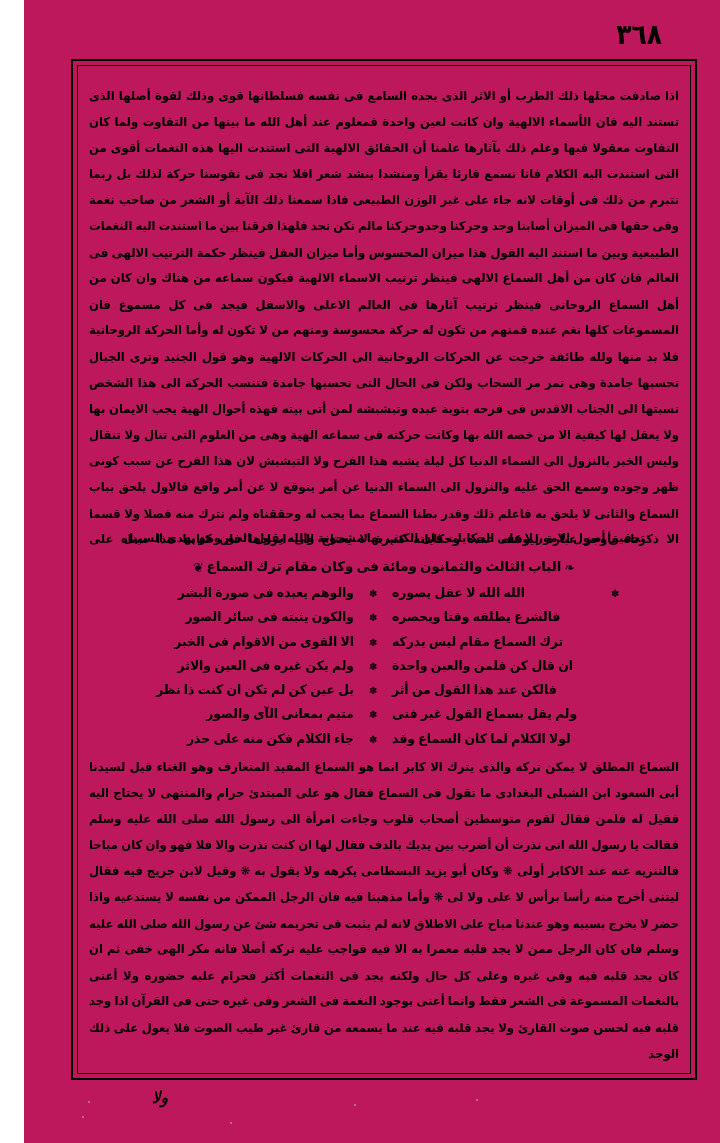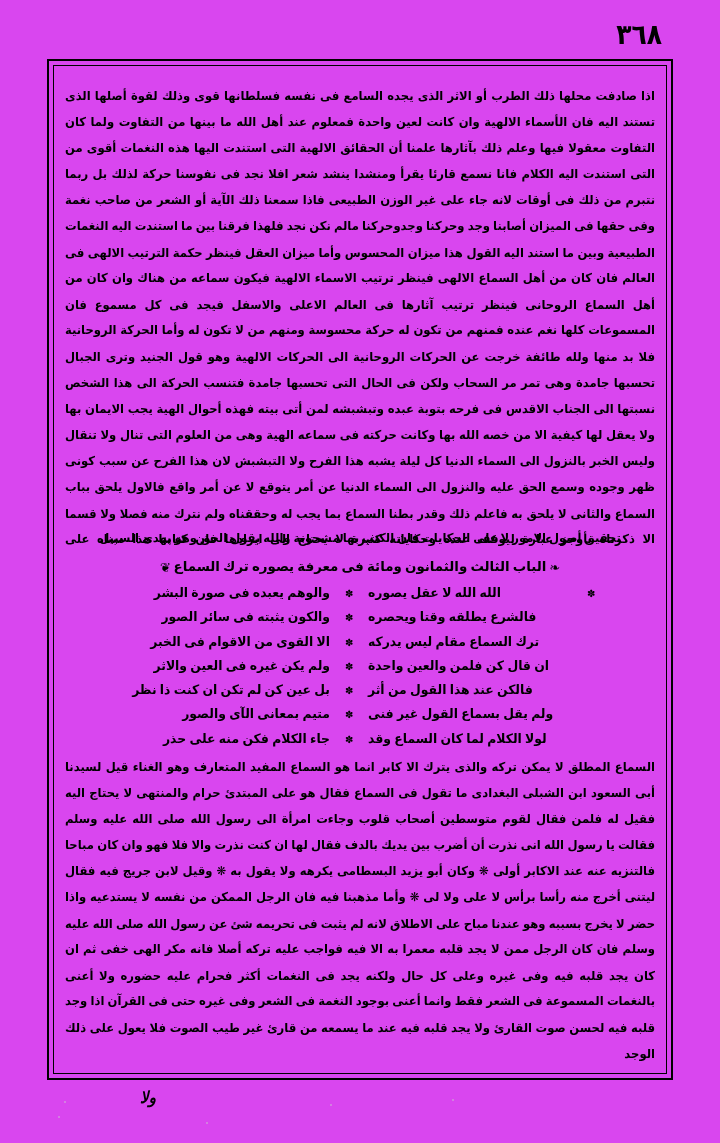--- a/index.html
+++ b/index.html
@@ -12,21 +12,22 @@
     height: 1143px;
     font-family: "DejaVu Sans", sans-serif;
     color: #000000;
     position: relative;
     overflow: hidden;
   }
 
   .page {
     position: absolute;
     inset: 0;
-    background: #d946ef;
+    background: #be185d;
+    margin-left: 24px;
   }
 
   
   .folio-row {
     position: absolute;
     top: 22px;
     left: 0;
     right: 58px;
     text-align: right;
     height: 34px;
@@ -219,21 +220,21 @@
       <span>السحاب ولكن فى الحال التى تحسبها جامدة فتنسب الحركة الى هذا الشخص نسبتها الى الجناب الاقدس فى فرحه</span>
       <span>بتوبة عبده وتبشبشه لمن أتى بيته فهذه أحوال الهية يجب الايمان بها ولا يعقل لها كيفية الا من خصه الله بها وكانت</span>
       <span>حركته فى سماعه الهية وهى من العلوم التى تنال ولا تنقال وليس الخبر بالنزول الى السماء الدنيا كل ليلة يشبه هذا الفرح</span>
       <span>ولا التبشبش لان هذا الفرح عن سبب كونى ظهر وجوده وسمع الحق عليه والنزول الى السماء الدنيا عن أمر يتوقع</span>
       <span>لا عن أمر واقع فالاول يلحق بباب السماع والثانى لا يلحق به فاعلم ذلك وقدر بطنا السماع بما يجب له وحققناه ولم نترك</span>
       <span>منه فصلا ولا قسما الا ذكرناه بأوجز عبارة ليوقف عنده وحكاياته كثيرة لا يحتاج الى ايرادها فان كتابنا هذا مبناه على</span>
     </div>
     <div class="ar prose-last">تحقيق أصول الامور لا على الحكايات فان الكتب بها مشحونة والله يقول الحق وهو يهدى السبيل</div>
 
     <div class="ar chapter-heading">
-      <span class="heading-orn">❧</span><span>الباب الثالث والثمانون ومائة فى معرفة يصوره ترك السماع</span><span class="heading-orn">❦</span>
+      <span class="heading-orn">❧</span><span>الباب الثالث والثمانون ومائة فى وكان مقام ترك السماع</span><span class="heading-orn">❦</span>
     </div>
 
     <div class="poem ar">
 
       <div class="verse">
         <span class="outer-orn">✽</span>
         <span class="hemistich right">الله الله لا عقل يصوره</span>
         <span class="verse-sep">✽</span>
         <span class="hemistich left">والوهم يعبده فى صورة البشر</span>
       </div>

